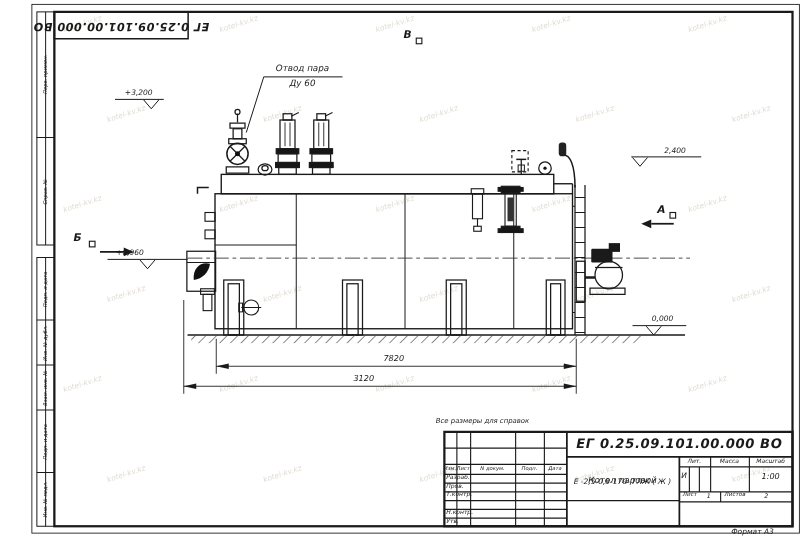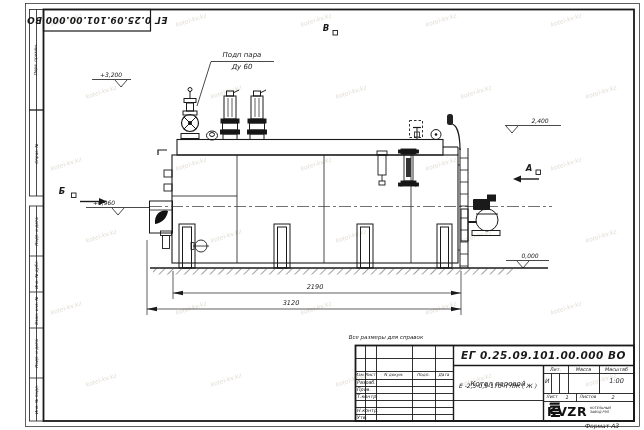--- a/index.html
+++ b/index.html
@@ -311,29 +311,29 @@
   <div class="vbox" style="left:29px;top:292px;width:14px;height:36px;">
       <span>Взам. инв. №</span>
     </div>
   <div class="vbox" style="left:29px;top:328px;width:14px;height:50px;">
       <span>Подп. и дата</span>
     </div>
   <div class="vbox" style="left:29px;top:378px;width:14px;height:43px;">
       <span>Инв. № подл.</span>
     </div>
 
-  <div class="t" style="left:212px;top:50px;width:60px;height:10px;font-size:7px;">Подп пара</div>
+  <div class="t" style="left:212px;top:50px;width:60px;height:10px;font-size:7px;">Отвод пара</div>
   <div class="t" style="left:212px;top:62px;width:60px;height:10px;font-size:7px;">Ду 60</div>
 
   <div class="t" style="left:92px;top:70px;width:38px;height:9px;font-size:6px;">+3,200</div>
   <div class="t" style="left:522px;top:116px;width:36px;height:9px;font-size:6px;">2,400</div>
   <div class="t" style="left:86px;top:198px;width:36px;height:9px;font-size:6px;">+0,960</div>
   <div class="t" style="left:512px;top:251px;width:36px;height:9px;font-size:6px;">0,000</div>
 
-  <div class="t" style="left:295px;top:283px;width:40px;height:9px;font-size:6.5px;">2190</div>
+  <div class="t" style="left:295px;top:283px;width:40px;height:9px;font-size:6.5px;">7820</div>
   <div class="t" style="left:271px;top:299px;width:40px;height:9px;font-size:6.5px;">3120</div>
 
   <div class="t b" style="left:320px;top:23px;width:12px;height:11px;font-size:8.5px;">В</div>
   <div class="t b" style="left:56px;top:186px;width:12px;height:11px;font-size:8.5px;">Б</div>
   <div class="t b" style="left:523px;top:163px;width:12px;height:11px;font-size:8.5px;">А</div>
 
   <div class="t" style="left:330px;top:333px;width:112px;height:9px;font-size:5.5px;">Все размеры для справок</div>
 
   <div class="t b" style="left:455px;top:347px;width:177px;height:16px;font-size:10.5px;letter-spacing:.5px;">ЕГ 0.25.09.101.00.000  ВО</div>
   <div class="t" style="left:455px;top:379px;width:86px;height:11px;font-size:7px;">Котел паровой</div>
@@ -355,32 +355,16 @@
   <div class="t" style="left:568px;top:366px;width:31px;height:8px;font-size:4.8px;">Масса</div>
   <div class="t" style="left:599px;top:366px;width:35px;height:8px;font-size:4.8px;">Масштаб</div>
   <div class="t" style="left:543px;top:376px;width:8.5px;height:10px;font-size:6px;">И</div>
   <div class="t" style="left:599px;top:376px;width:35px;height:11px;font-size:6.5px;">1:00</div>
 
   <div class="t" style="left:544px;top:394px;width:16px;height:7px;font-size:4.5px;">Лист</div>
   <div class="t" style="left:560px;top:394px;width:14px;height:7px;font-size:5px;">1</div>
   <div class="t" style="left:577px;top:394px;width:22px;height:7px;font-size:4.5px;">Листов</div>
   <div class="t" style="left:602px;top:394px;width:22px;height:7px;font-size:5px;">2</div>
 
-  <div class="logo-row" style="left:547px;top:402px;width:86px;height:18px;">
-    <svg width="13" height="15">
-      <g fill="#111" transform="skewX(-12)">
-        <rect x="3" y="0.5" width="10" height="2.2"></rect>
-        <rect x="4" y="3.6" width="10" height="2.2"></rect>
-        <rect x="5" y="6.7" width="10" height="2.2"></rect>
-        <rect x="6" y="9.8" width="10" height="2.2"></rect>
-        <rect x="7" y="12.9" width="9" height="2.2"></rect>
-      </g>
-    </svg>
-    <span class="logo-kvzr">KVZR</span>
-    <span class="logo-cap">
-      <span>КОТЕЛЬНЫЙ</span>
-      <span>ЗАВОД РЭП</span>
-    </span>
-  </div>
 
   <div class="t" style="left:570px;top:421.5px;width:64px;height:8px;font-size:6px;">Формат А3</div>
 
 </div>
 
 </body></html>

